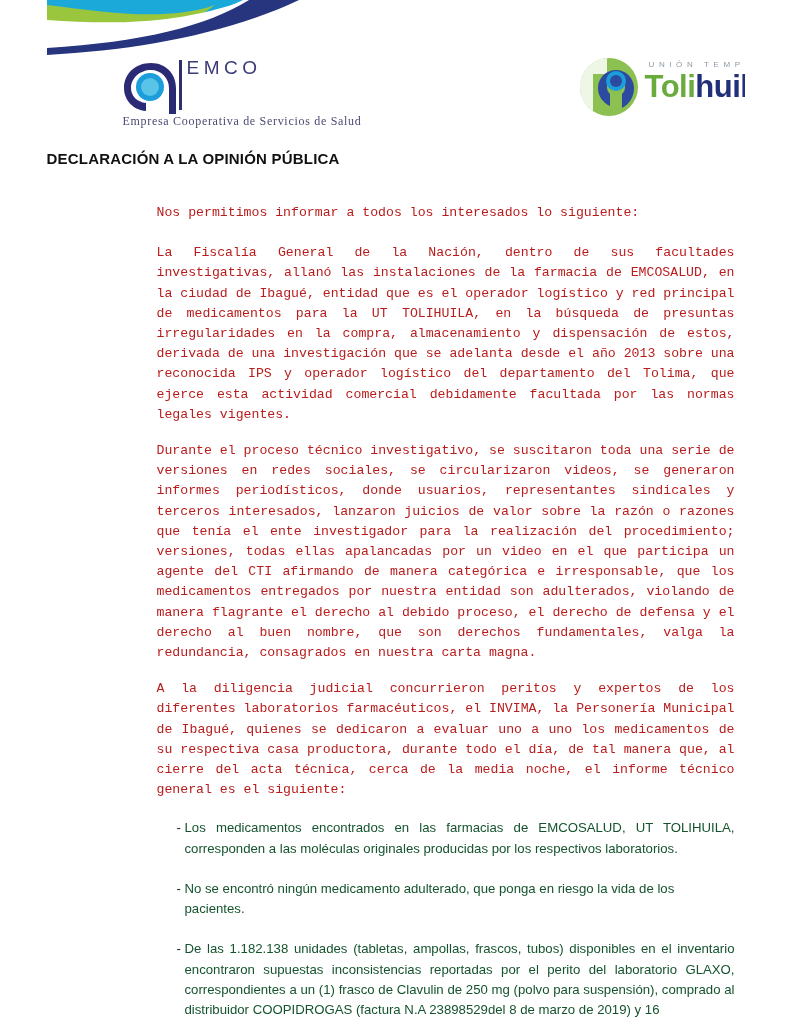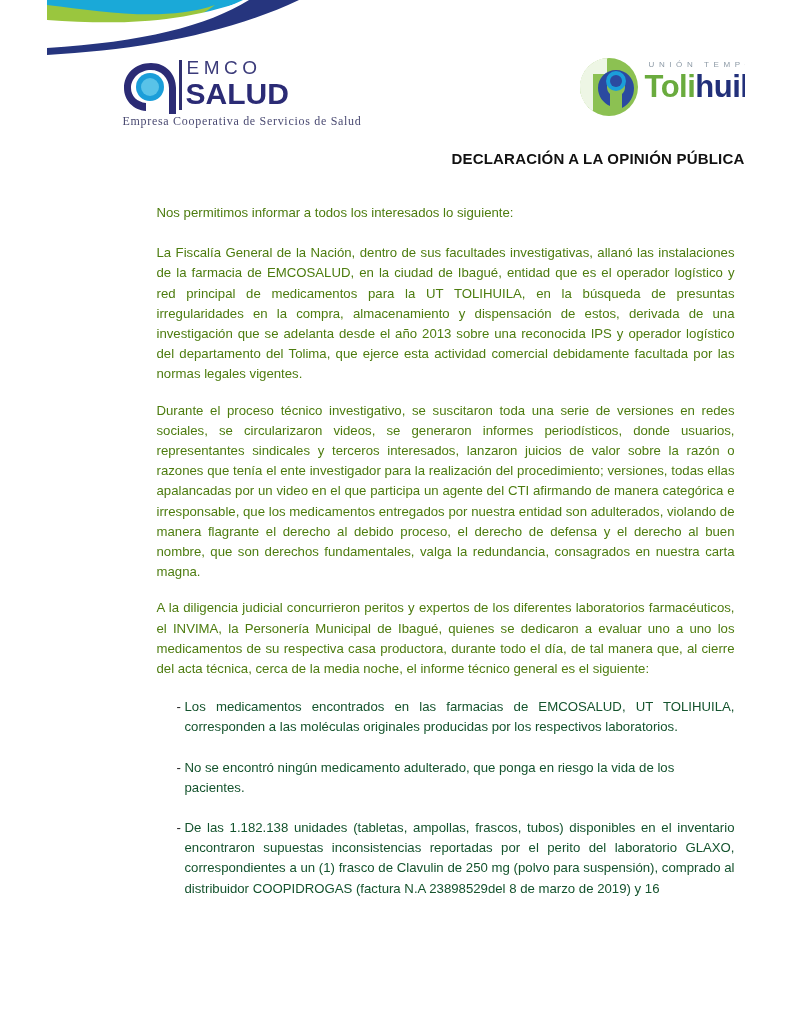--- a/index.html
+++ b/index.html
@@ -136,39 +136,39 @@
   }
   .toli-a { color: #6aab3e; margin-top: 33px; }
   .toli-b { color: #22307a; margin-top: 39px; }
 
   
   .doc-title {
     position: absolute;
     top: 150px;
     left: 0;
     right: 0;
-    text-align: right;
+    text-align: left;
     font-family: "Liberation Sans", sans-serif;
     font-size: 15px;
     font-weight: bold;
     letter-spacing: 0.2px;
     color: #111111;
   }
 
   .content {
     position: absolute;
     top: 203px;
     left: 110px;
     width: 578px;
   }
   .para {
-    font-family: Liberation Sans, sans-serif;
+    font-family: Liberation Mono, monospace;
     font-size: 13.2px;
     line-height: 20.2px;
-    color: #4d7c0f;
+    color: #b91c1c;
     text-align: justify;
     margin: 0 0 16px 0;
     hyphens: none;
   }
   .para.lead {
     text-align: left;
     margin-bottom: 20px;
   }
 
   .bullets {
@@ -218,21 +218,20 @@
 
     <div class="emco-logo">
       <svg class="emco-mark" viewBox="0 0 58 54">
         <path d="M30 3 C14 3 3 14 3 28 C3 40 12 50 25 51 L25 43 C16 42 10 36 10 28 C10 18 19 10 30 10 C40 10 48 18 48 28 L48 54 L55 54 L55 28 C55 14 45 3 30 3 Z" fill="#2b2b75"></path>
         <circle cx="29" cy="27" r="14" fill="#1b9ed9"></circle>
         <circle cx="29" cy="27" r="9" fill="#59c3e8"></circle>
       </svg>
       <div class="emco-bar"></div>
       <div class="emco-words">
         <div class="emco-top">EMCO</div>
-        <div class="emco-bottom">SALUD</div>
       </div>
       <div class="emco-tag">Empresa Cooperativa de Servicios de Salud</div>
     </div>
 
     <div class="toli-logo">
       <svg class="toli-mark" viewBox="0 0 68 64">
         <circle cx="34" cy="31" r="29" fill="#8cc152"></circle>
         <path d="M34 2 C18 2 5 15 5 31 C5 41 10 50 18 55 L18 18 L32 18 L32 2 Z" fill="#ffffff" opacity="0.85"></path>
         <path d="M41 14 C31 14 23 22 23 32 C23 40 28 47 35 50 L35 38 C33 36 32 34 32 31 C32 26 36 22 41 22 C46 22 50 26 50 31 C50 34 49 36 47 38 L47 52 C55 48 59 40 59 32 C59 22 51 14 41 14 Z" fill="#2b4aa0"></path>
         <circle cx="41" cy="25" r="10" fill="#1b9ed9"></circle>

